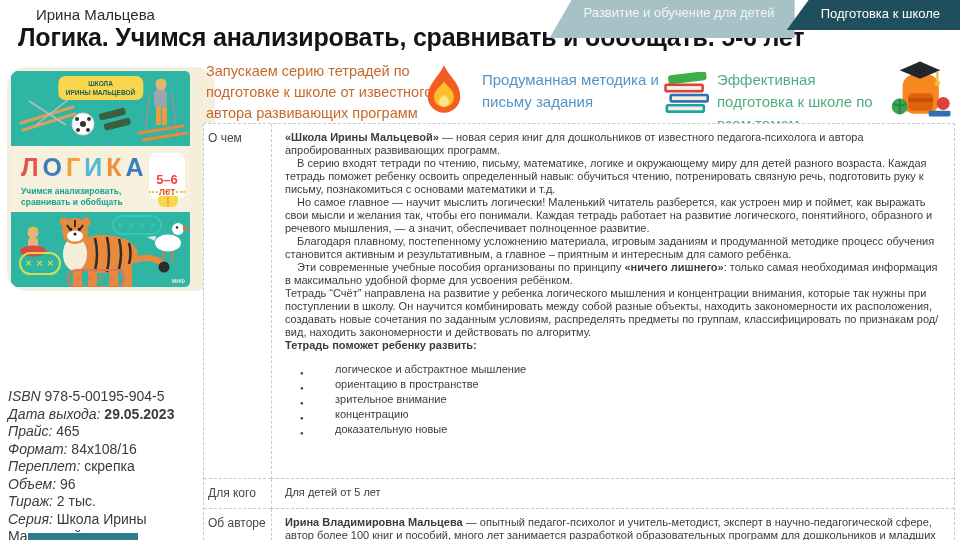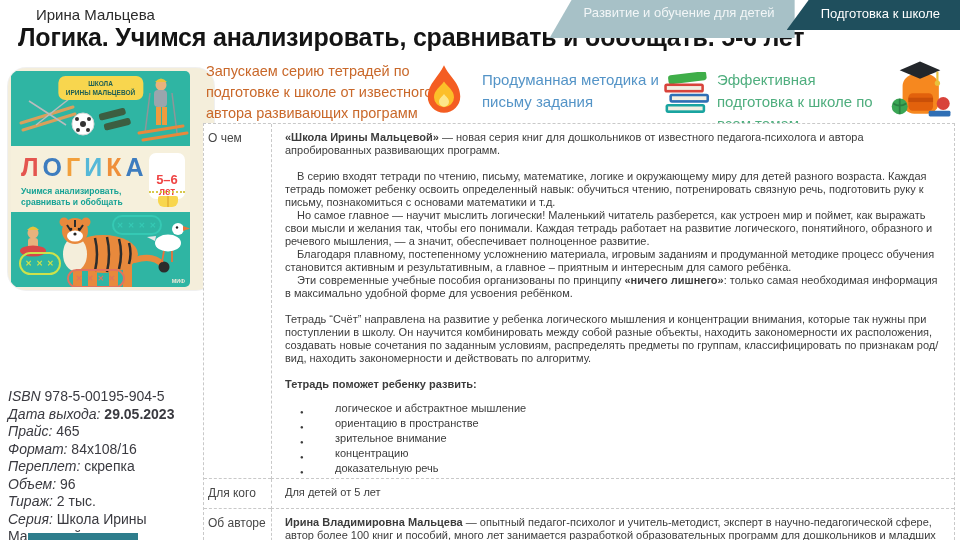--- a/index.html
+++ b/index.html
@@ -61,21 +61,21 @@
   
   .info-table{position:absolute;left:203px;top:123px;width:752px;height:417px;
       border-top:1px dashed #c9c9c9;border-left:1px dashed #c9c9c9;border-right:1px dashed #c9c9c9;
       display:grid;grid-template-columns:67px 1fr;grid-template-rows:355px 30px 1fr;
       font-size:11px;color:#3c3c3c;box-sizing:border-box;background:#fff}
   .cell{padding:7px 4px 0 4px;box-sizing:border-box}
   .cell.lab{font-size:12px;color:#474747;line-height:14px}
   .cell.con{border-left:1px dashed #c9c9c9;padding:7px 10px 0 13px;line-height:13px}
   .rb{border-bottom:1px dashed #c9c9c9}
   .cell.con p{margin:0}
-  .cell.con p.gap{margin-top:13px}
+  .cell.con p.gap{}
   .cell.con p.ind{text-indent:12px}
   .cell.con ul{margin:10px 0 0 0;padding:0;list-style:none}
   .cell.con li{position:relative;padding-left:50px;line-height:15px}
   .cell.con li::before{content:"●";position:absolute;left:15px;top:4px;font-size:6px}
   .forwhom{line-height:14px}
 
   .bottom-bar{position:absolute;left:28px;top:533px;width:110px;height:7px;background:#2e7d8c}
 </style>
 </head>
 <body>
@@ -224,21 +224,21 @@
         <p class="ind"><span>Но самое главное — научит мыслить логически! Маленький читатель разберется, как устроен мир и поймет, как выражать свои мысли и желания так, чтобы его понимали. Каждая тетрадь работает на развитие логического, понятийного, образного и речевого мышления, — а значит, обеспечивает полноценное развитие.</span></p>
         <p class="ind"><span>Благодаря плавному, постепенному усложнению материала, игровым заданиям и продуманной методике процесс обучения становится активным и результативным, а главное – приятным и интересным для самого ребёнка.</span></p>
         <p class="ind"><span>Эти современные учебные пособия организованы по принципу </span><b>«ничего лишнего»</b><span>: только самая необходимая информация в максимально удобной форме для усвоения ребёнком.</span></p>
         <p class="gap"><span>Тетрадь “Счёт” направлена на развитие у ребенка логического мышления и концентрации внимания, которые так нужны при поступлении в школу. Он научится комбинировать между собой разные объекты, находить закономерности их расположения, создавать новые сочетания по заданным условиям, распределять предметы по группам, классифицировать по признакам род/вид, находить закономерности и действовать по алгоритму.</span></p>
         <p class="gap"><b>Тетрадь поможет ребенку развить:</b></p>
         <ul>
           <li>логическое и абстрактное мышление</li>
           <li>ориентацию в пространстве</li>
           <li>зрительное внимание</li>
           <li>концентрацию</li>
-          <li>доказательную речь</li>
+          <li>доказательную новые</li>
         </ul>
       </div>
     <div class="cell lab rb">Для кого</div>
     <div class="cell con rb forwhom">Для детей от 5 лет</div>
     <div class="cell lab">Об авторе</div>
     <div class="cell con"><b>Ирина Владимировна Мальцева</b><span> — опытный педагог-психолог и учитель-методист, эксперт в научно-педагогической сфере, автор более 100 книг и пособий, много лет занимается разработкой образовательных программ для дошкольников и младших школьников.</span></div>
   </div>
 
   <div class="bottom-bar"></div>
 </div>

